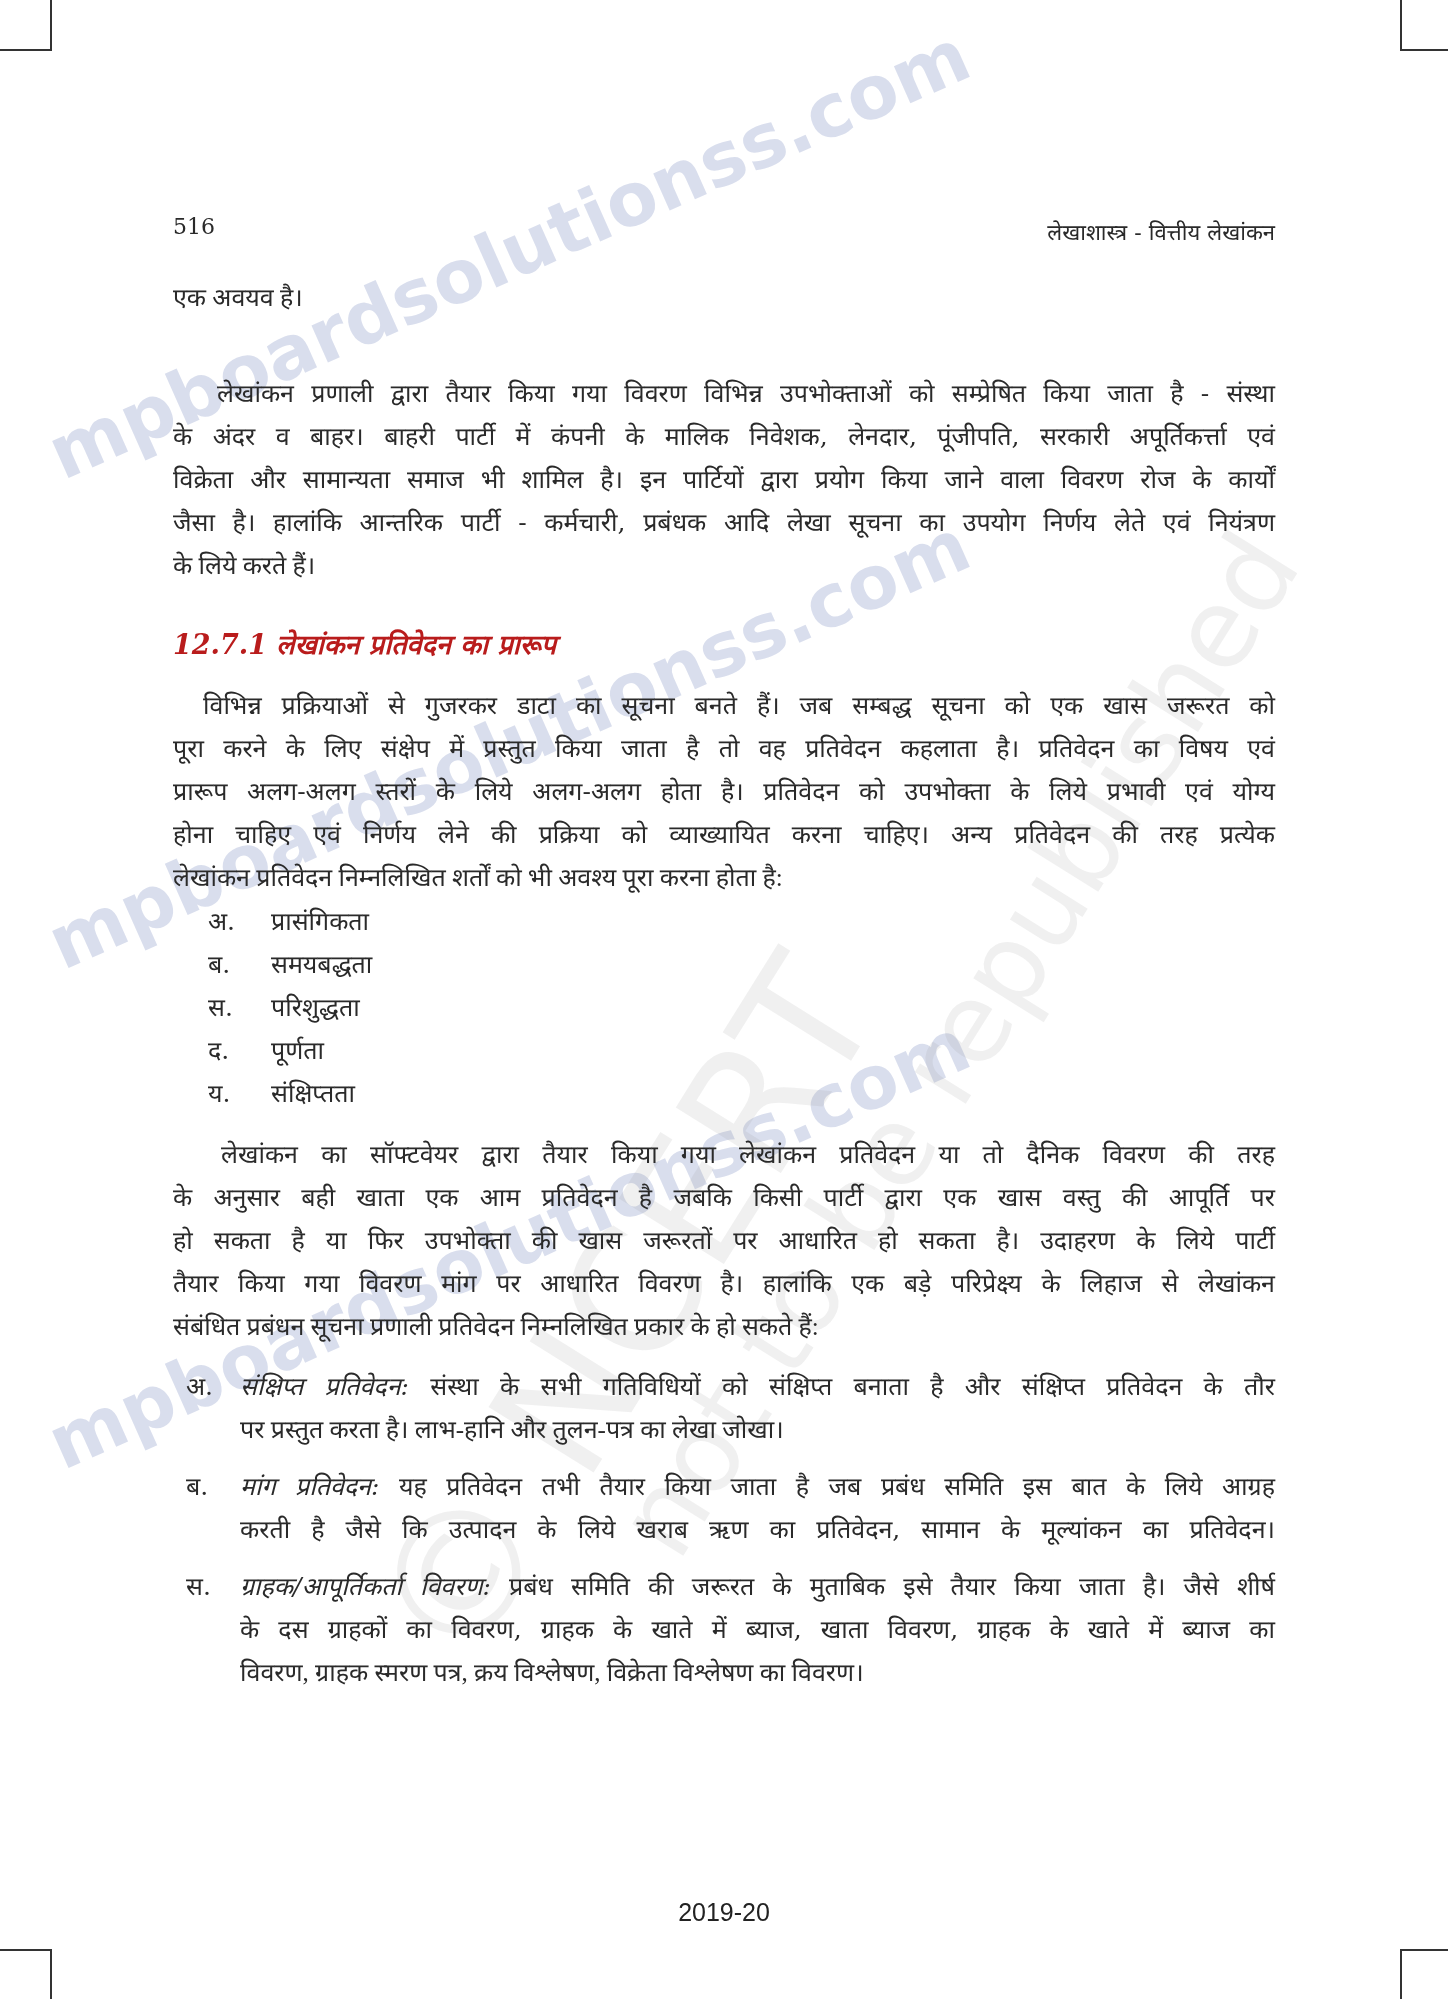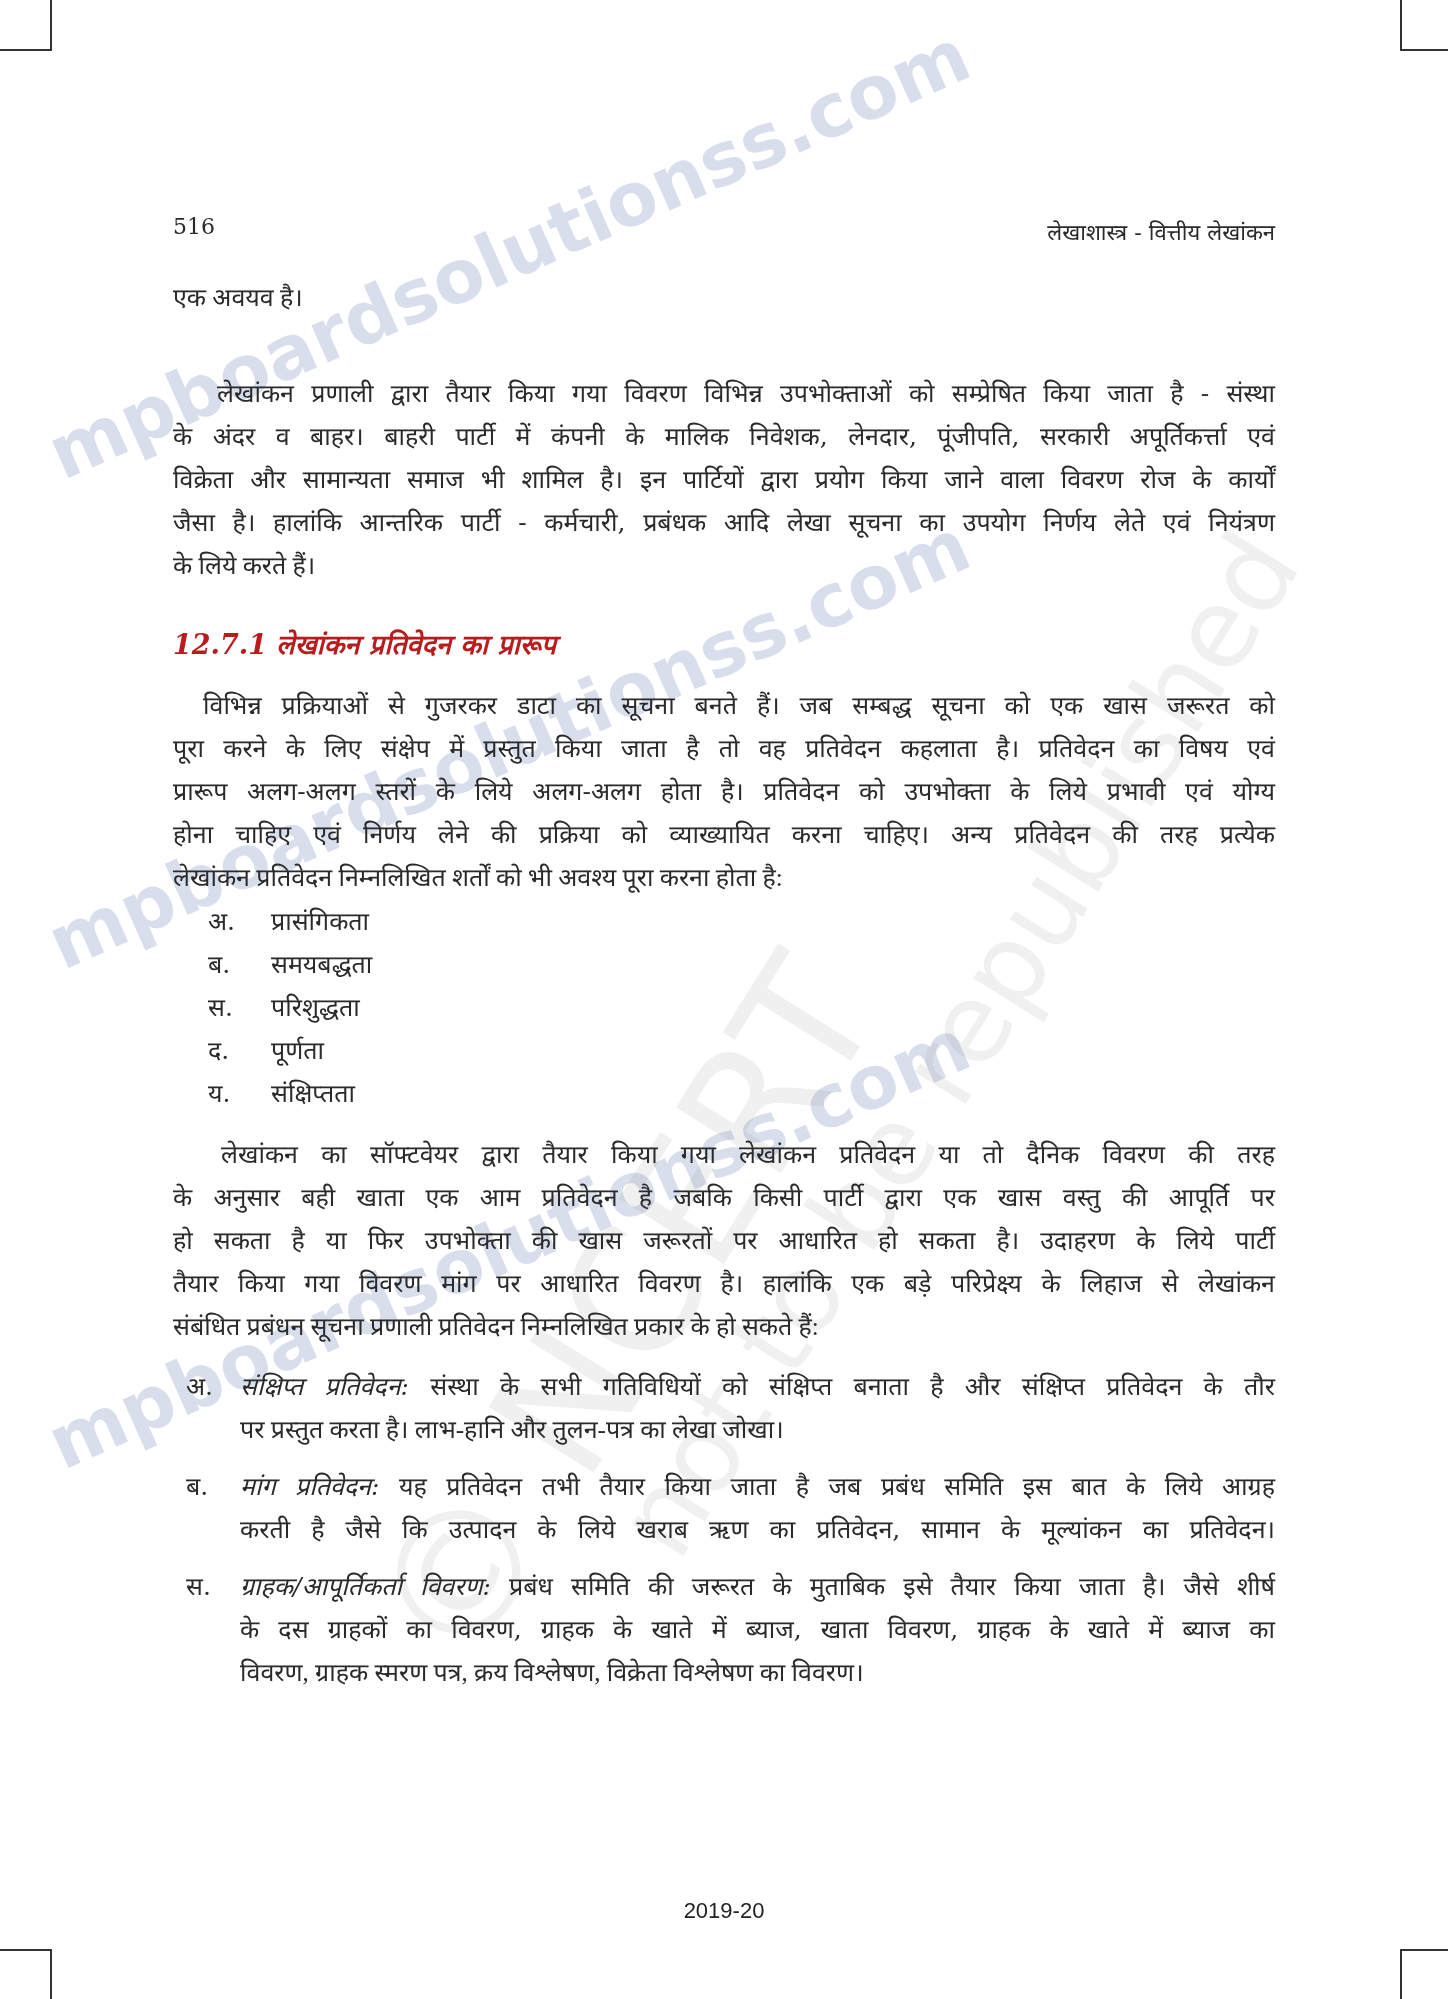--- a/index.html
+++ b/index.html
@@ -29,21 +29,21 @@
   .crit-item { height: 43px; line-height: 43px; display: flex; }
   .crit-mark { width: 63px; }
   .rep { position: absolute; left: 186px; width: 1089px; font-size: 25px; }
   .rep-row { display: flex; }
   .rep-mark { width: 54px; flex: none; line-height: 43px; }
   .rep-body { flex: 1; }
   .rep-body .line { }
   .term { font-style: italic; }
   .footer {
     position: absolute; top: 1898px; left: 0; width: 1448px; text-align: center;
-    font-family: "Liberation Sans", sans-serif; font-size: 22px; color: #222;
+    font-family: "Liberation Sans", sans-serif; font-size: 25px; color: #222;
   }
 </style>
 </head>
 <body>
 
 <div class="crop" style="left:0;top:49px;width:52px;height:2px;"></div>
 <div class="crop" style="left:50px;top:0;width:2px;height:51px;"></div>
 <div class="crop" style="left:1400px;top:49px;width:48px;height:2px;"></div>
 <div class="crop" style="left:1400px;top:0;width:2px;height:51px;"></div>
 <div class="crop" style="left:0;top:1949px;width:52px;height:2px;"></div>

